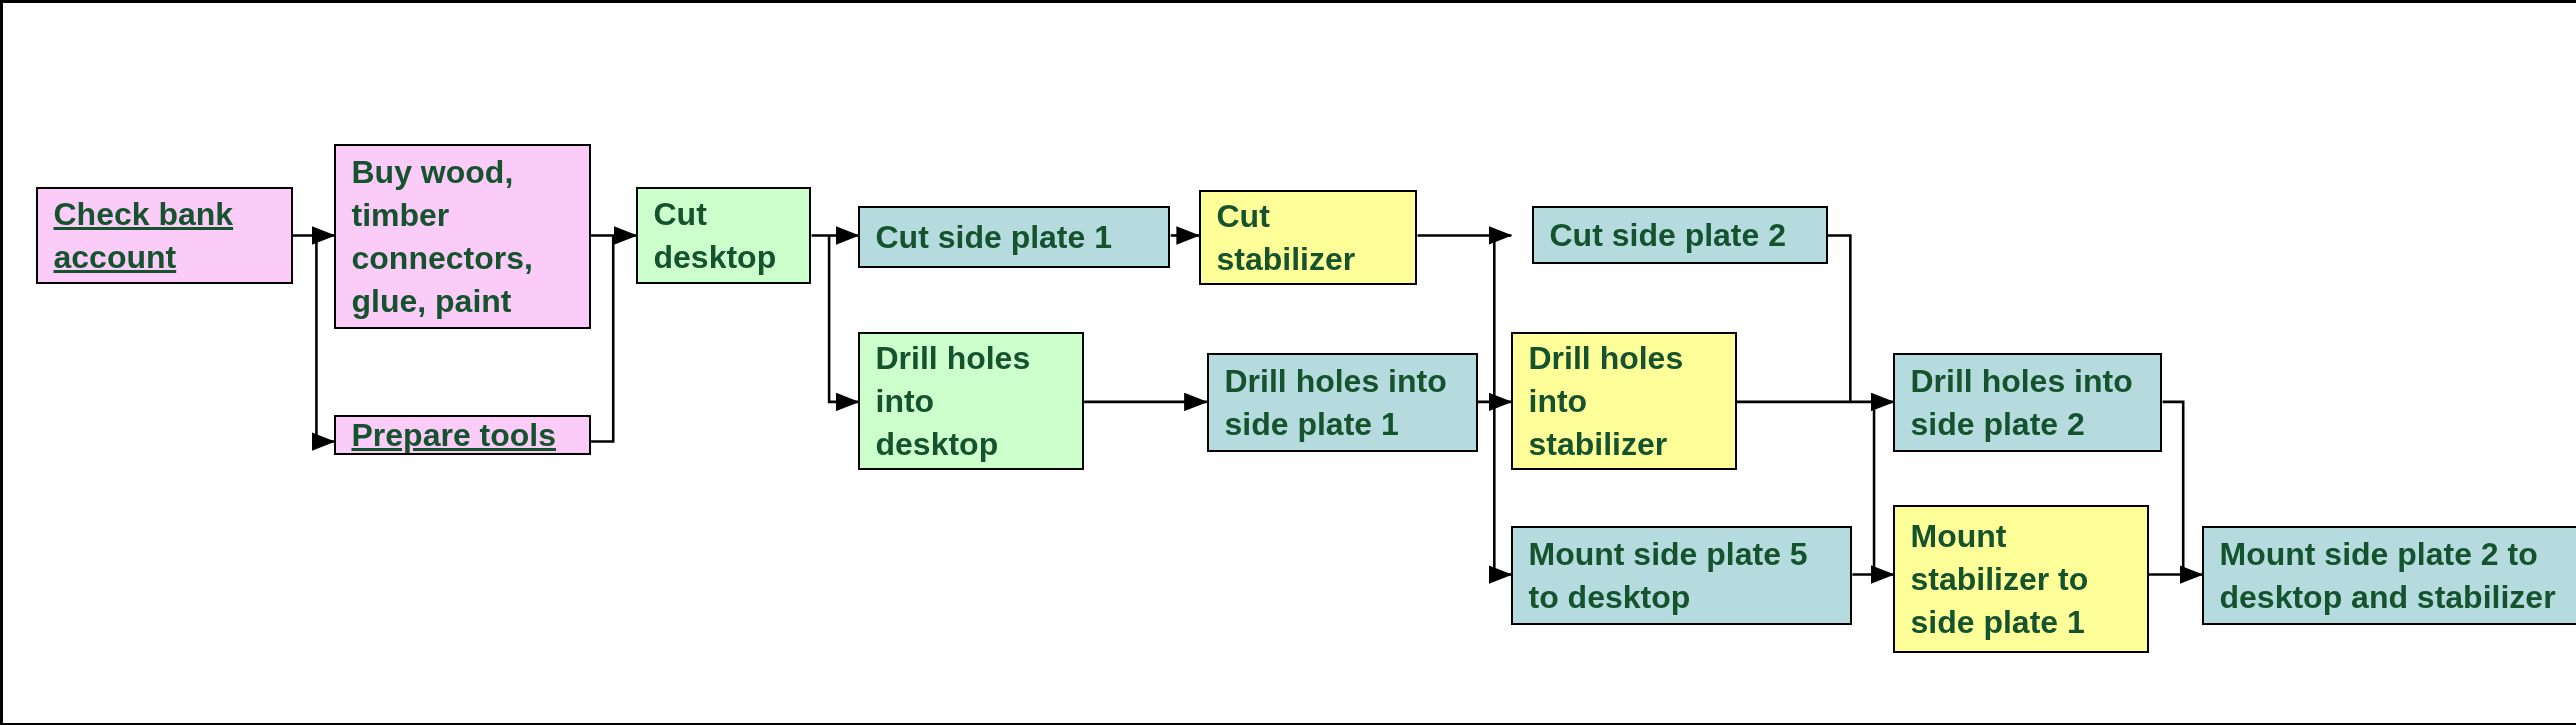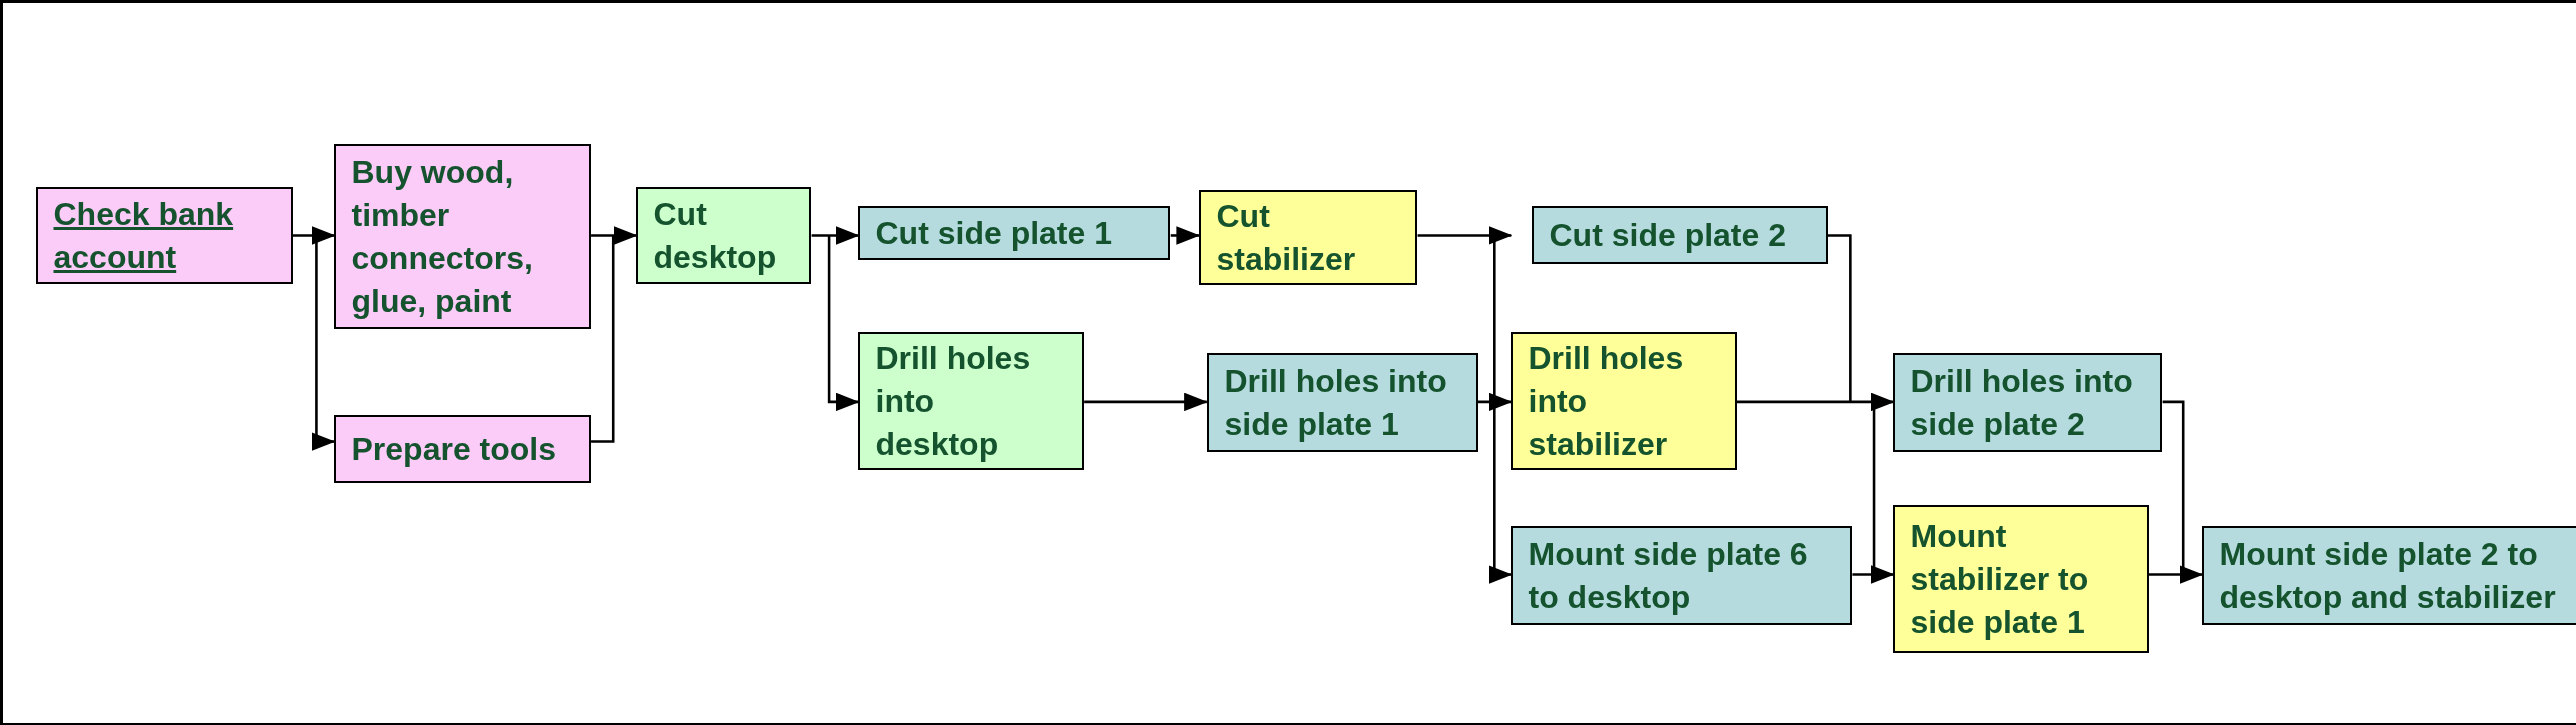--- a/index.html
+++ b/index.html
@@ -75,36 +75,36 @@
         <polyline class="edge" points="5078,1115 5160,1115" marker-end="url(#arrowhead)"></polyline>
       </g>
   </svg>
   <div id="nodes">
       <div class="flow-box" style="left: 36px; top: 187px; width: 257px; height: 97px; background: rgb(252, 204, 248); text-decoration: underline;">Check bank
 account</div>
       <div class="flow-box" style="left: 334px; top: 144px; width: 257px; height: 185px; background: rgb(252, 204, 248);">Buy wood,
 timber
 connectors,
 glue, paint</div>
-      <div class="flow-box" style="left: 334px; top: 415px; width: 257px; height: 68px; background: rgb(252, 204, 248);">Prepare tools</div>
+      <div class="flow-box" style="left: 334px; top: 415px; width: 257px; height: 40px; background: rgb(252, 204, 248); text-decoration: underline;">Prepare tools</div>
       <div class="flow-box" style="left: 636px; top: 187px; width: 175px; height: 97px; background: rgb(204, 255, 204);">Cut
 desktop</div>
-      <div class="flow-box" style="left: 858px; top: 206px; width: 312px; height: 54px; background: rgb(182, 219, 223);">Cut side plate 1</div>
+      <div class="flow-box" style="left: 858px; top: 206px; width: 312px; height: 62px; background: rgb(182, 219, 223);">Cut side plate 1</div>
       <div class="flow-box" style="left: 858px; top: 332px; width: 226px; height: 138px; background: rgb(204, 255, 204);">Drill holes
 into
 desktop</div>
       <div class="flow-box" style="left: 1199px; top: 190px; width: 218px; height: 95px; background: rgb(255, 255, 153);">Cut
 stabilizer</div>
       <div class="flow-box" style="left: 1207px; top: 353px; width: 271px; height: 99px; background: rgb(182, 219, 223);">Drill holes into
 side plate 1</div>
       <div class="flow-box" style="left: 1532px; top: 206px; width: 296px; height: 58px; background: rgb(182, 219, 223);">Cut side plate 2</div>
       <div class="flow-box" style="left: 1511px; top: 332px; width: 226px; height: 138px; background: rgb(255, 255, 153);">Drill holes
 into
 stabilizer</div>
-      <div class="flow-box" style="left: 1511px; top: 526px; width: 341px; height: 99px; background: rgb(182, 219, 223);">Mount side plate 6
+      <div class="flow-box" style="left: 1511px; top: 526px; width: 341px; height: 99px; background: rgb(182, 219, 223);">Mount side plate 5
 to desktop</div>
       <div class="flow-box" style="left: 1893px; top: 353px; width: 269px; height: 99px; background: rgb(182, 219, 223);">Drill holes into
 side plate 2</div>
       <div class="flow-box" style="left: 1893px; top: 505px; width: 256px; height: 148px; background: rgb(255, 255, 153);">Mount
 stabilizer to
 side plate 1</div>
       <div class="flow-box" style="left: 2202px; top: 526px; width: 414px; height: 99px; background: rgb(182, 219, 223);">Mount side plate 2 to
 desktop and stabilizer</div>
     </div>
   <div id="frame"></div>

